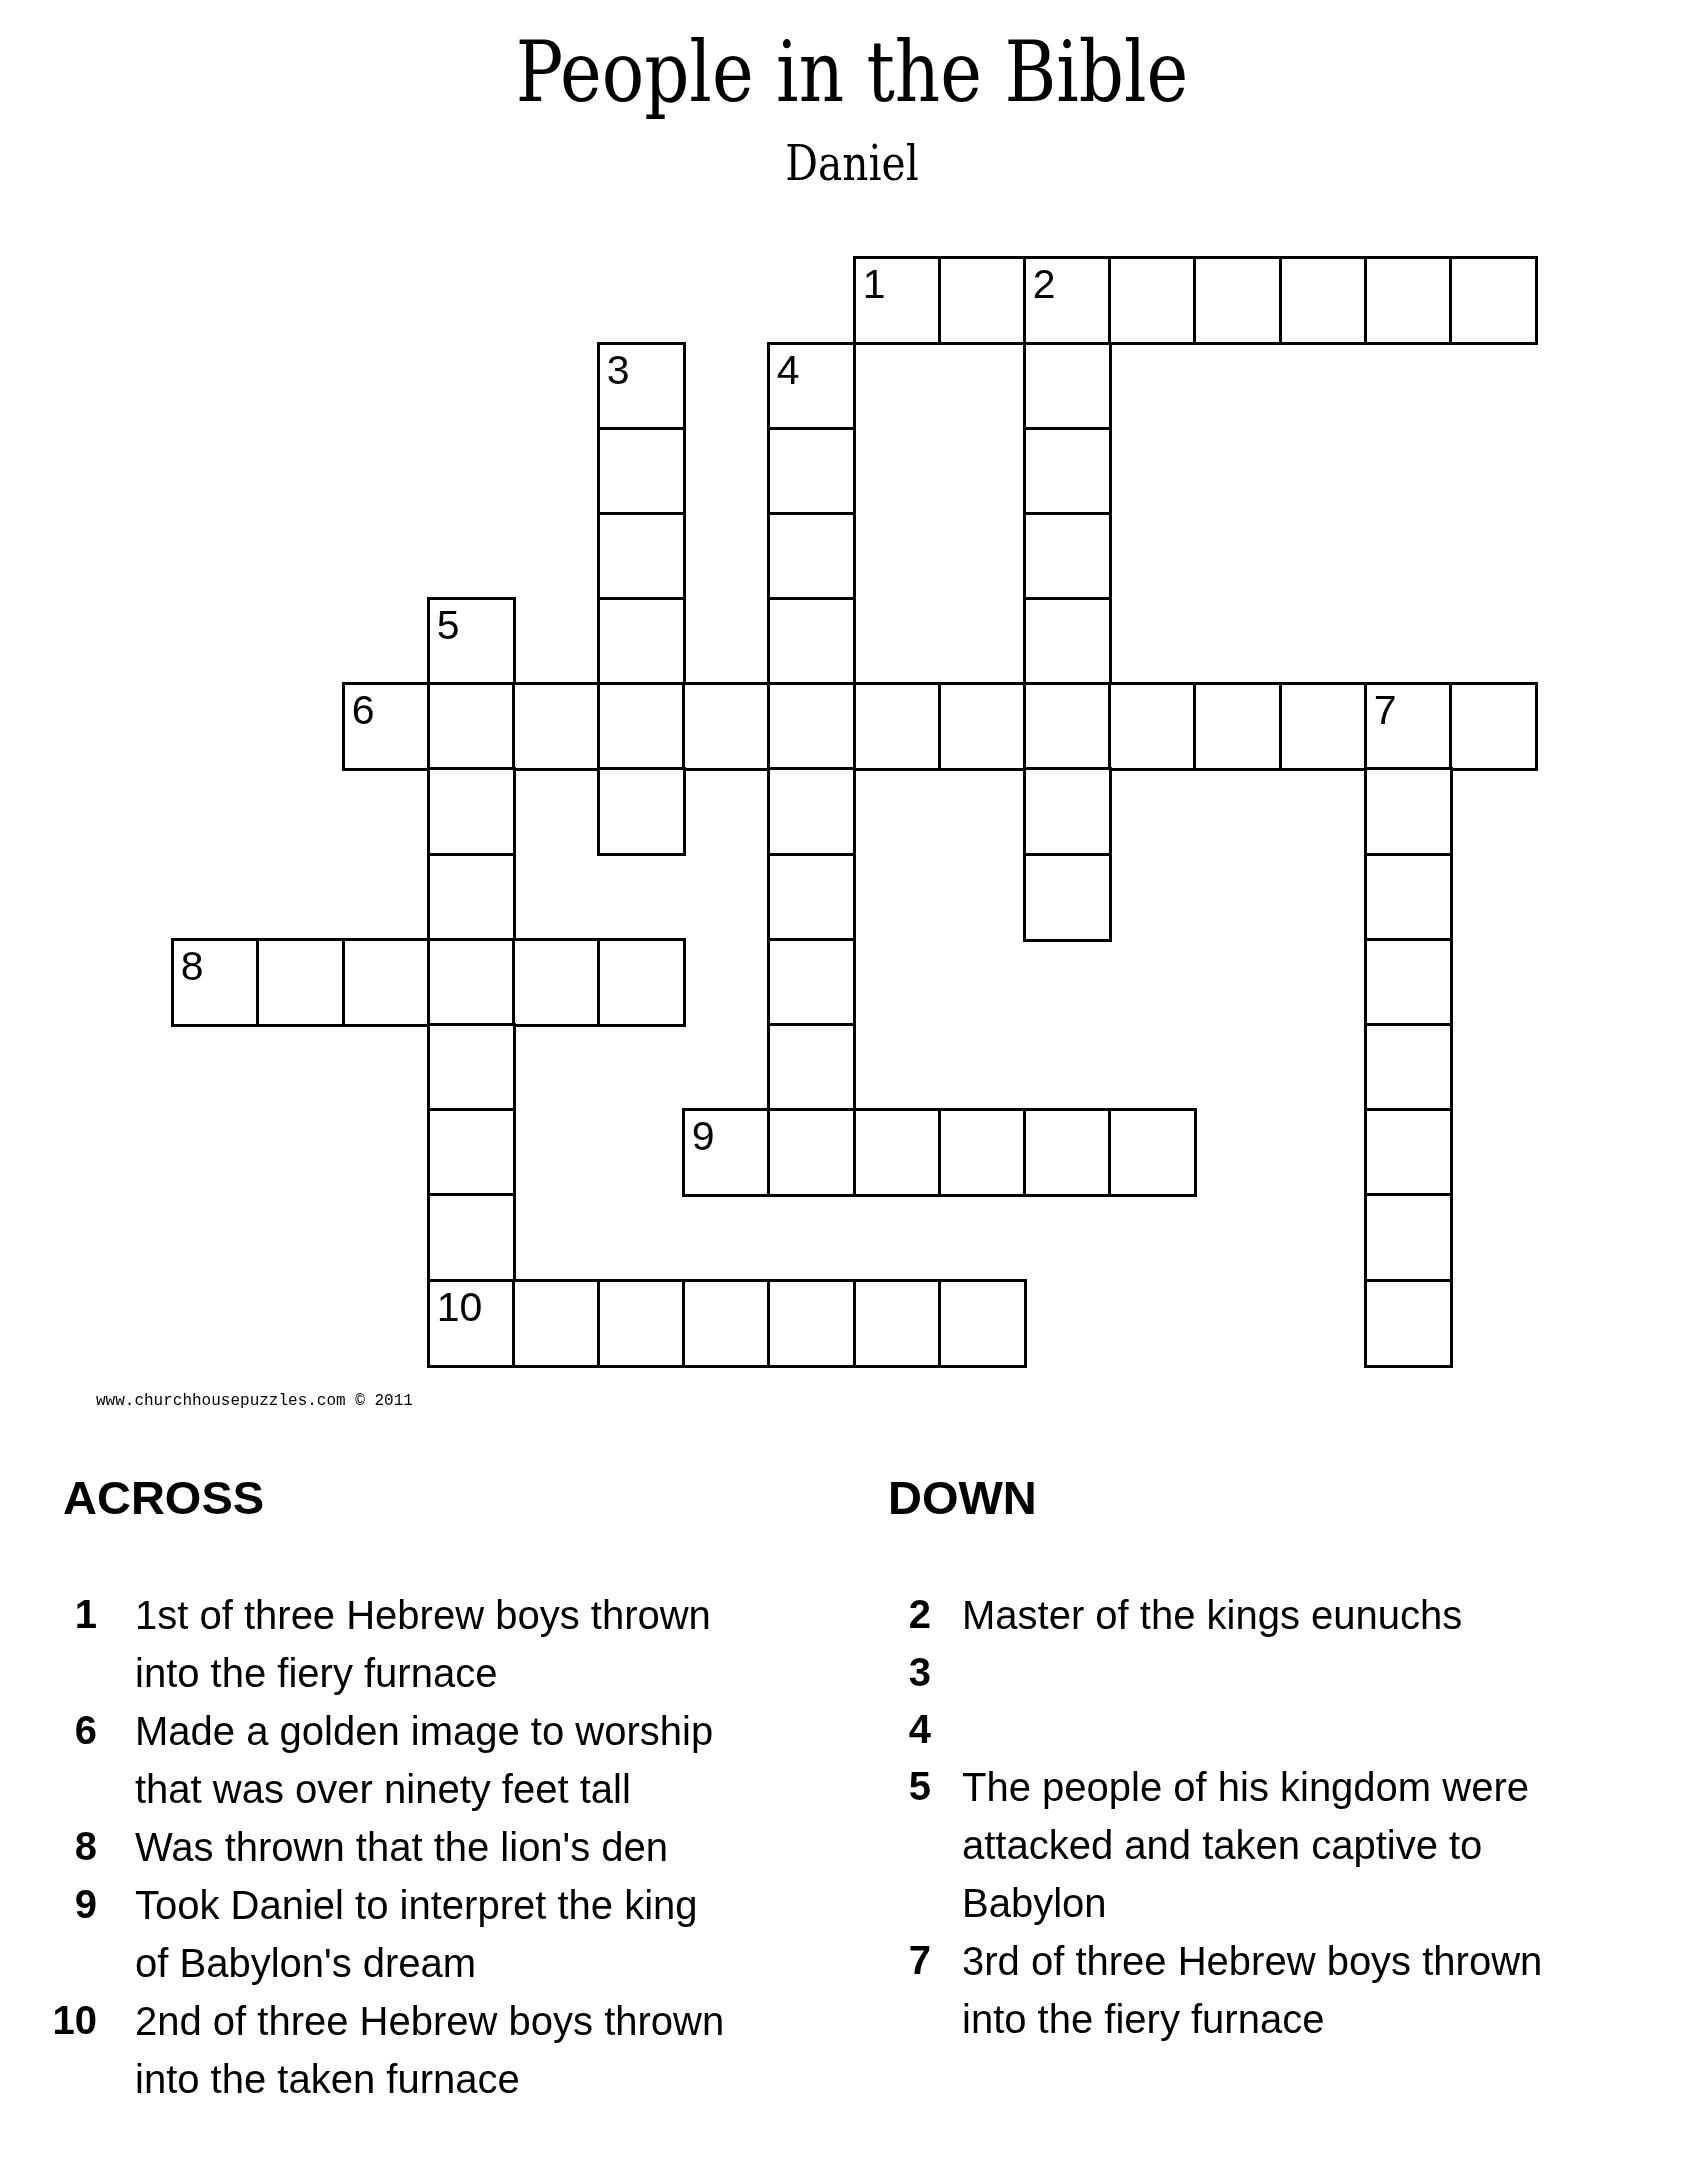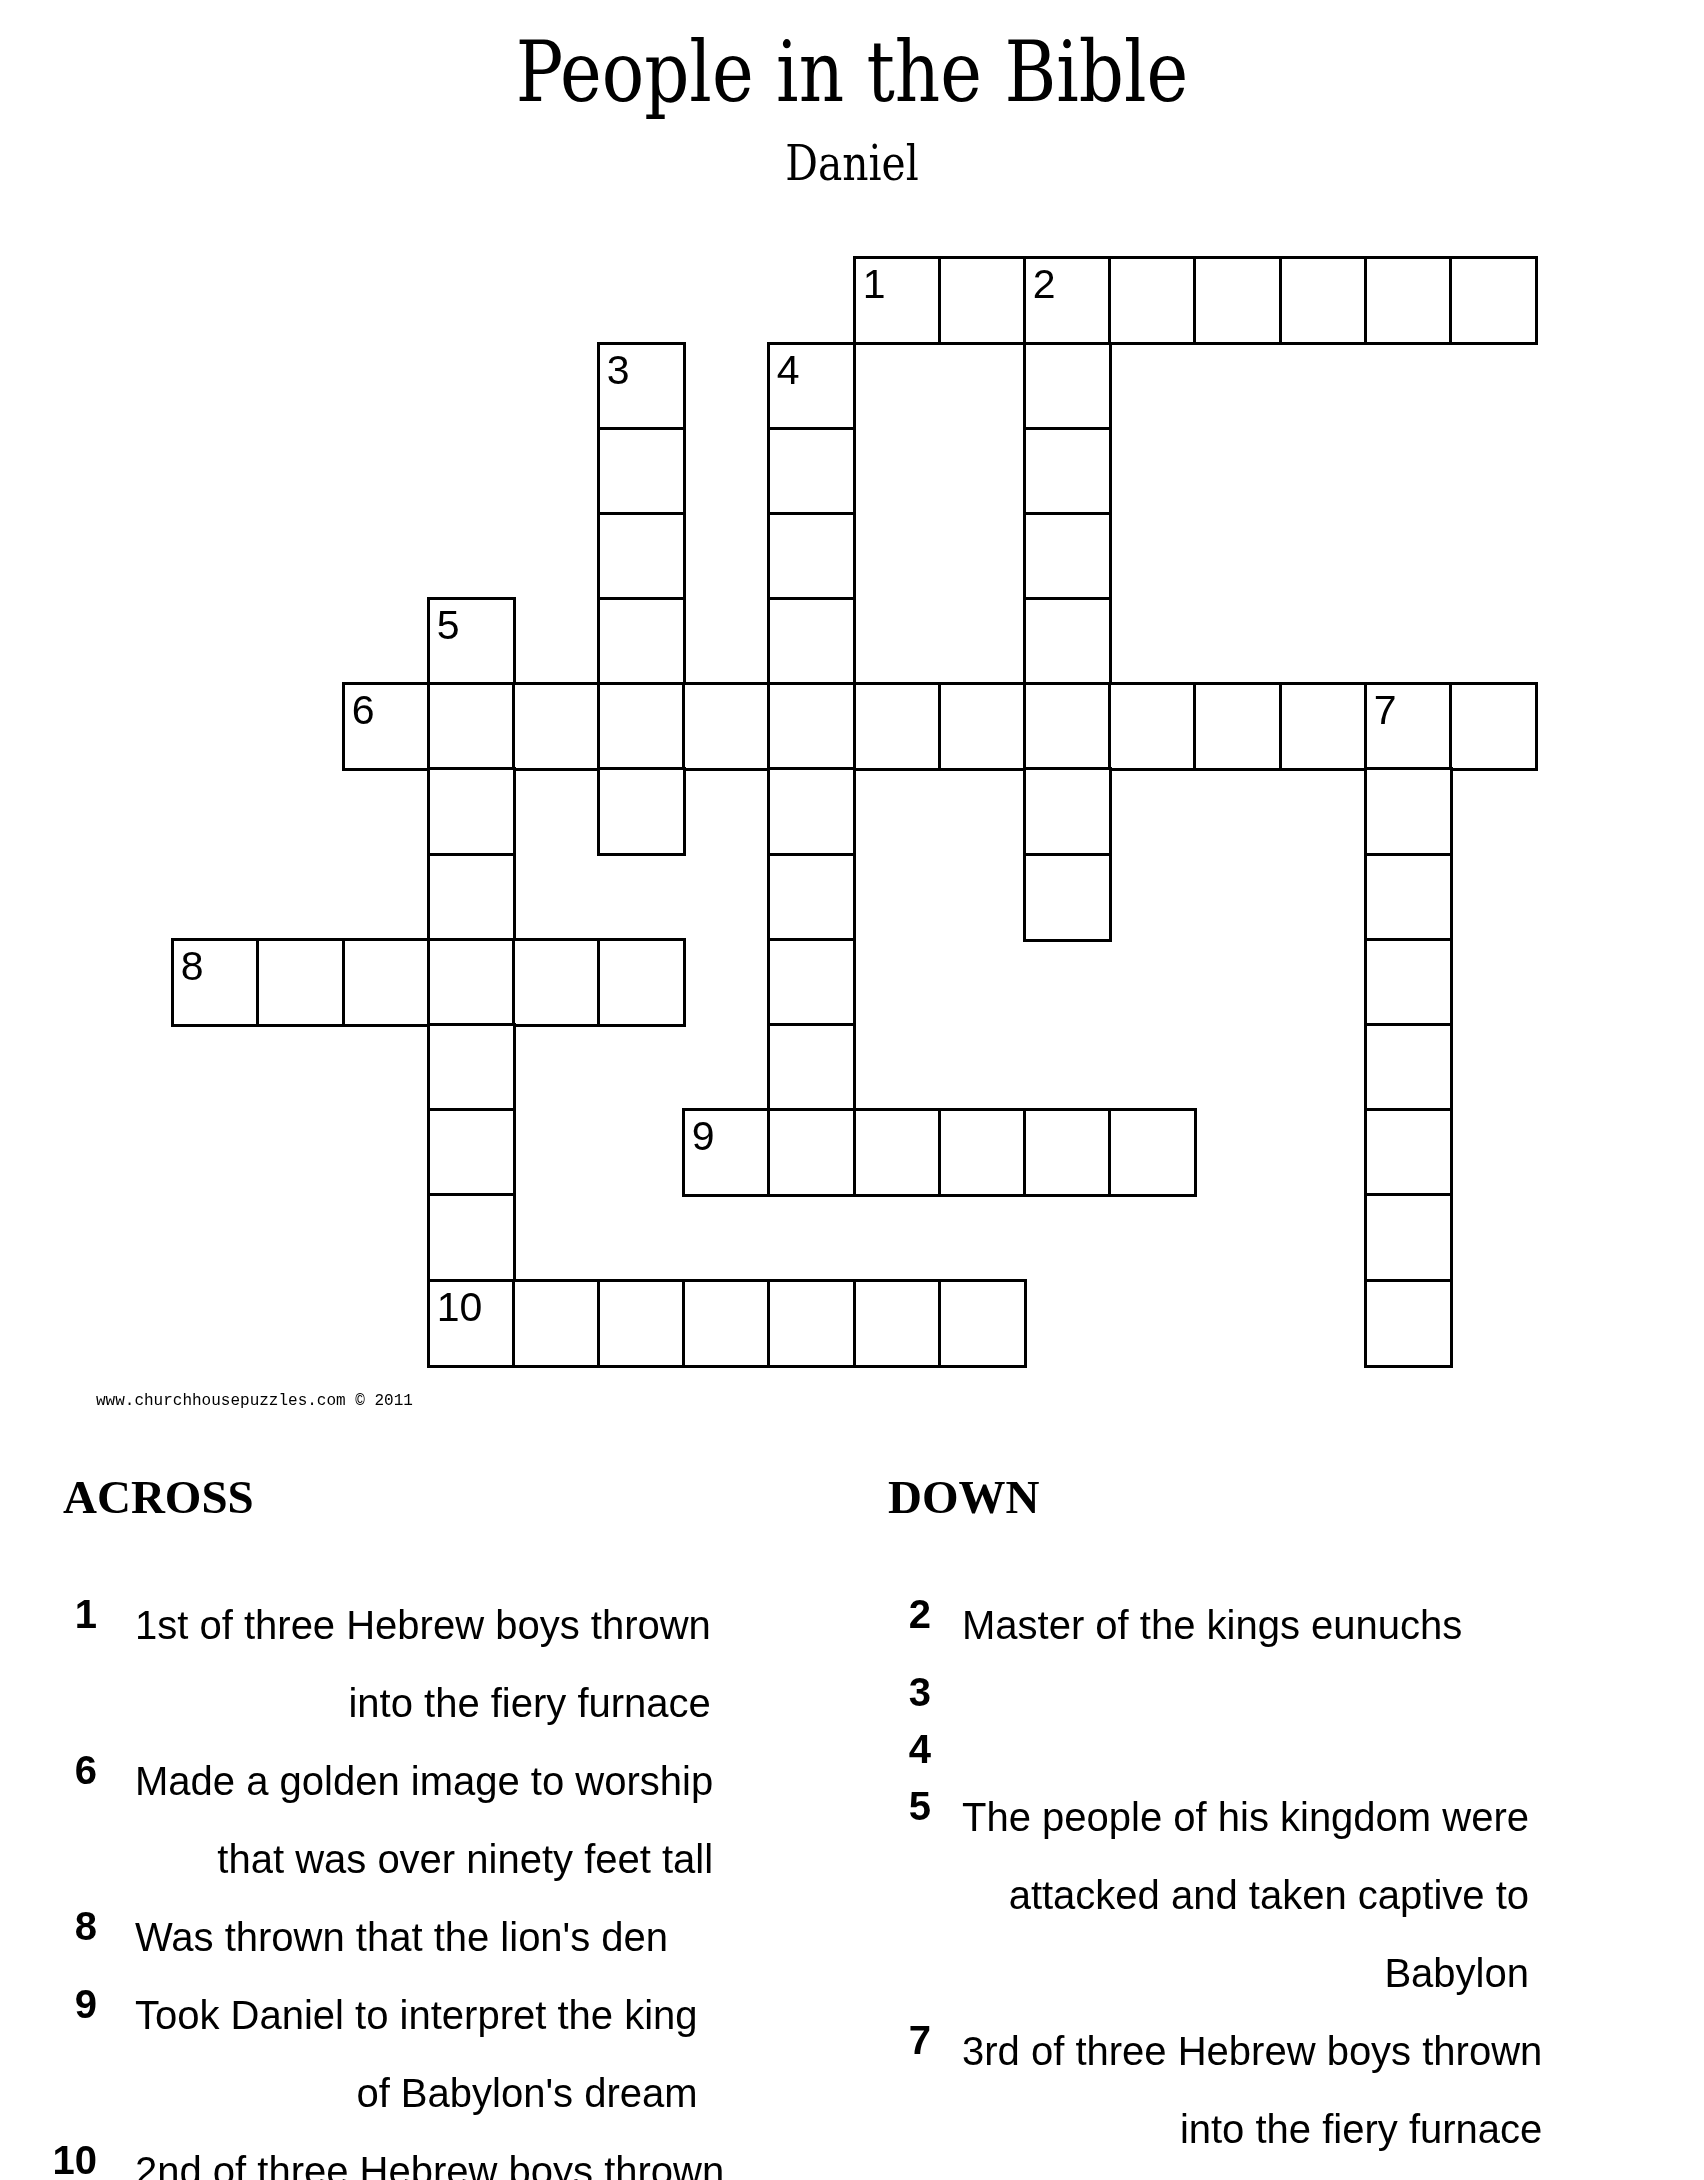--- a/index.html
+++ b/index.html
@@ -58,42 +58,40 @@
     font-family: "Liberation Mono", "DejaVu Sans Mono", monospace;
     font-size: 16px;
     line-height: 1.2;
     text-align: right;
   }
   .col-heading {
     position: absolute;
     font-size: 47px;
     font-weight: 700;
     line-height: 1;
-    font-family: Liberation Serif, serif;
   }
   .heading-across { left: 63px; top: 1474px; }
   .heading-down  { left: 888px; top: 1474px; }
   .clue-list { position: absolute; top: 1586px; }
   .clues-across { left: 49px; }
   .clues-down  { left: 882px; }
   .clue { display: flex; align-items: flex-start; }
   .clue-num {
     flex: 0 0 auto;
     text-align: right;
     font-weight: 700;
     font-size: 40px;
     line-height: 57px;
   }
   .clues-across .clue-num { width: 48px; }
   .clues-down  .clue-num { width: 49px; }
   .clue-text {
     font-size: 40px;
-    line-height: 78px;
+    line-height: 58px;
     white-space: pre-line;
-    text-align: right;
   }
   .clues-across .clue-text { margin-left: 38px; }
   .clues-down  .clue-text { margin-left: 31px; }
 </style>
 </head>
 <body>
 
 <div class="page">
   <div class="title">People in the Bible</div>
   <div class="subtitle">Daniel</div>

